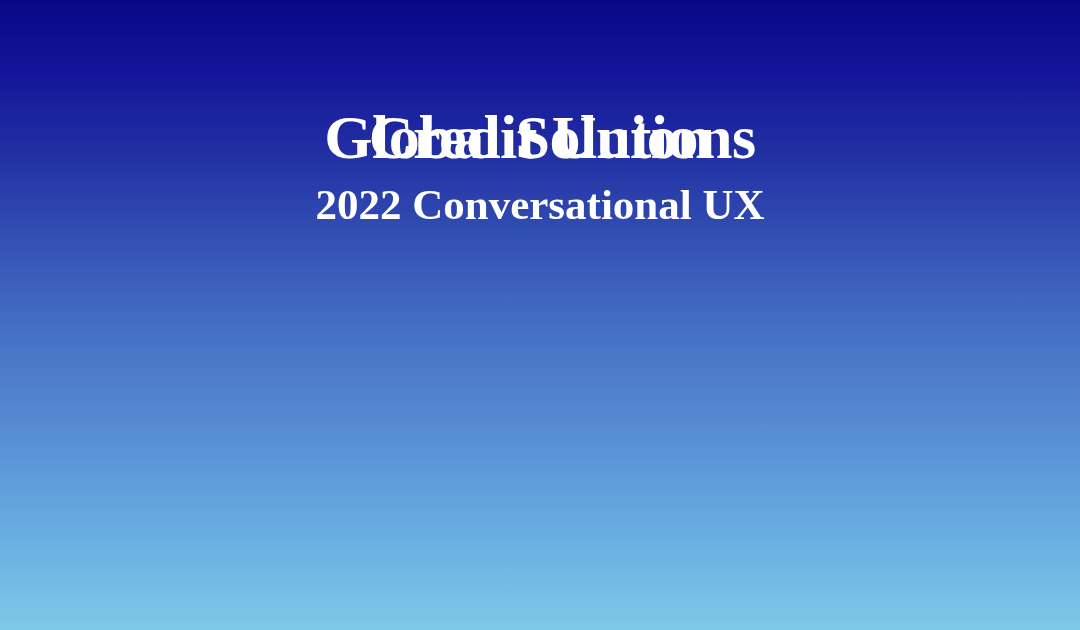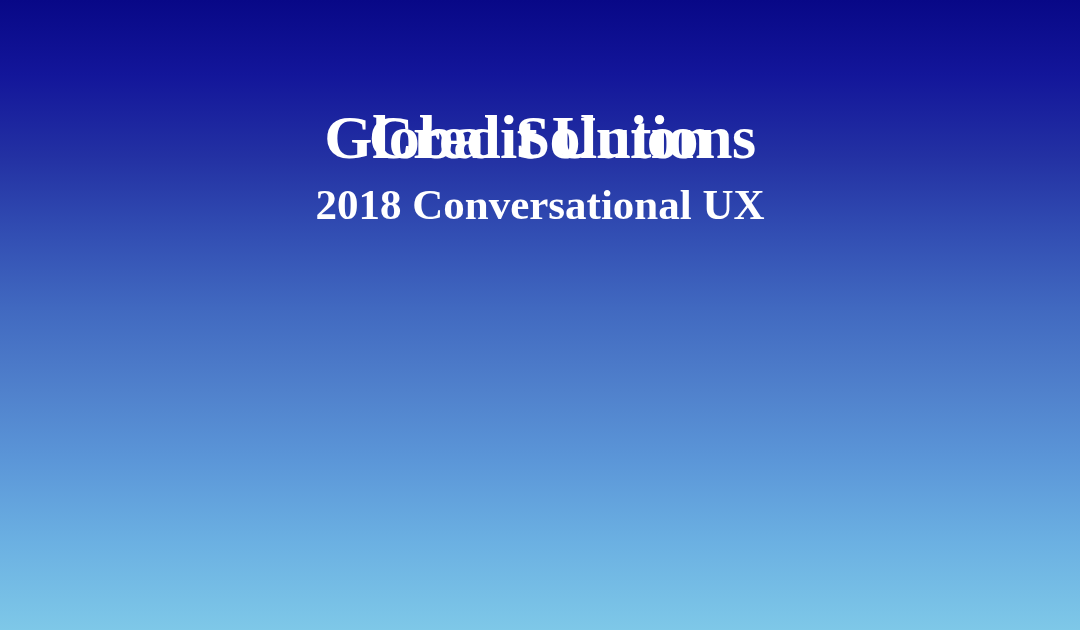--- a/index.html
+++ b/index.html
@@ -86,16 +86,16 @@
 </head>
 <body>
 
 <div id="slide">
 
   <div class="headline-stack">
     <div class="headline">Credit Union</div>
     <div class="headline">Global Solutions</div>
   </div>
 
-  <div class="subtitle">2018 Conversational UX</div>
+  <div class="subtitle">2022 Conversational UX</div>
 
 
 </div>
 
 </body></html>

